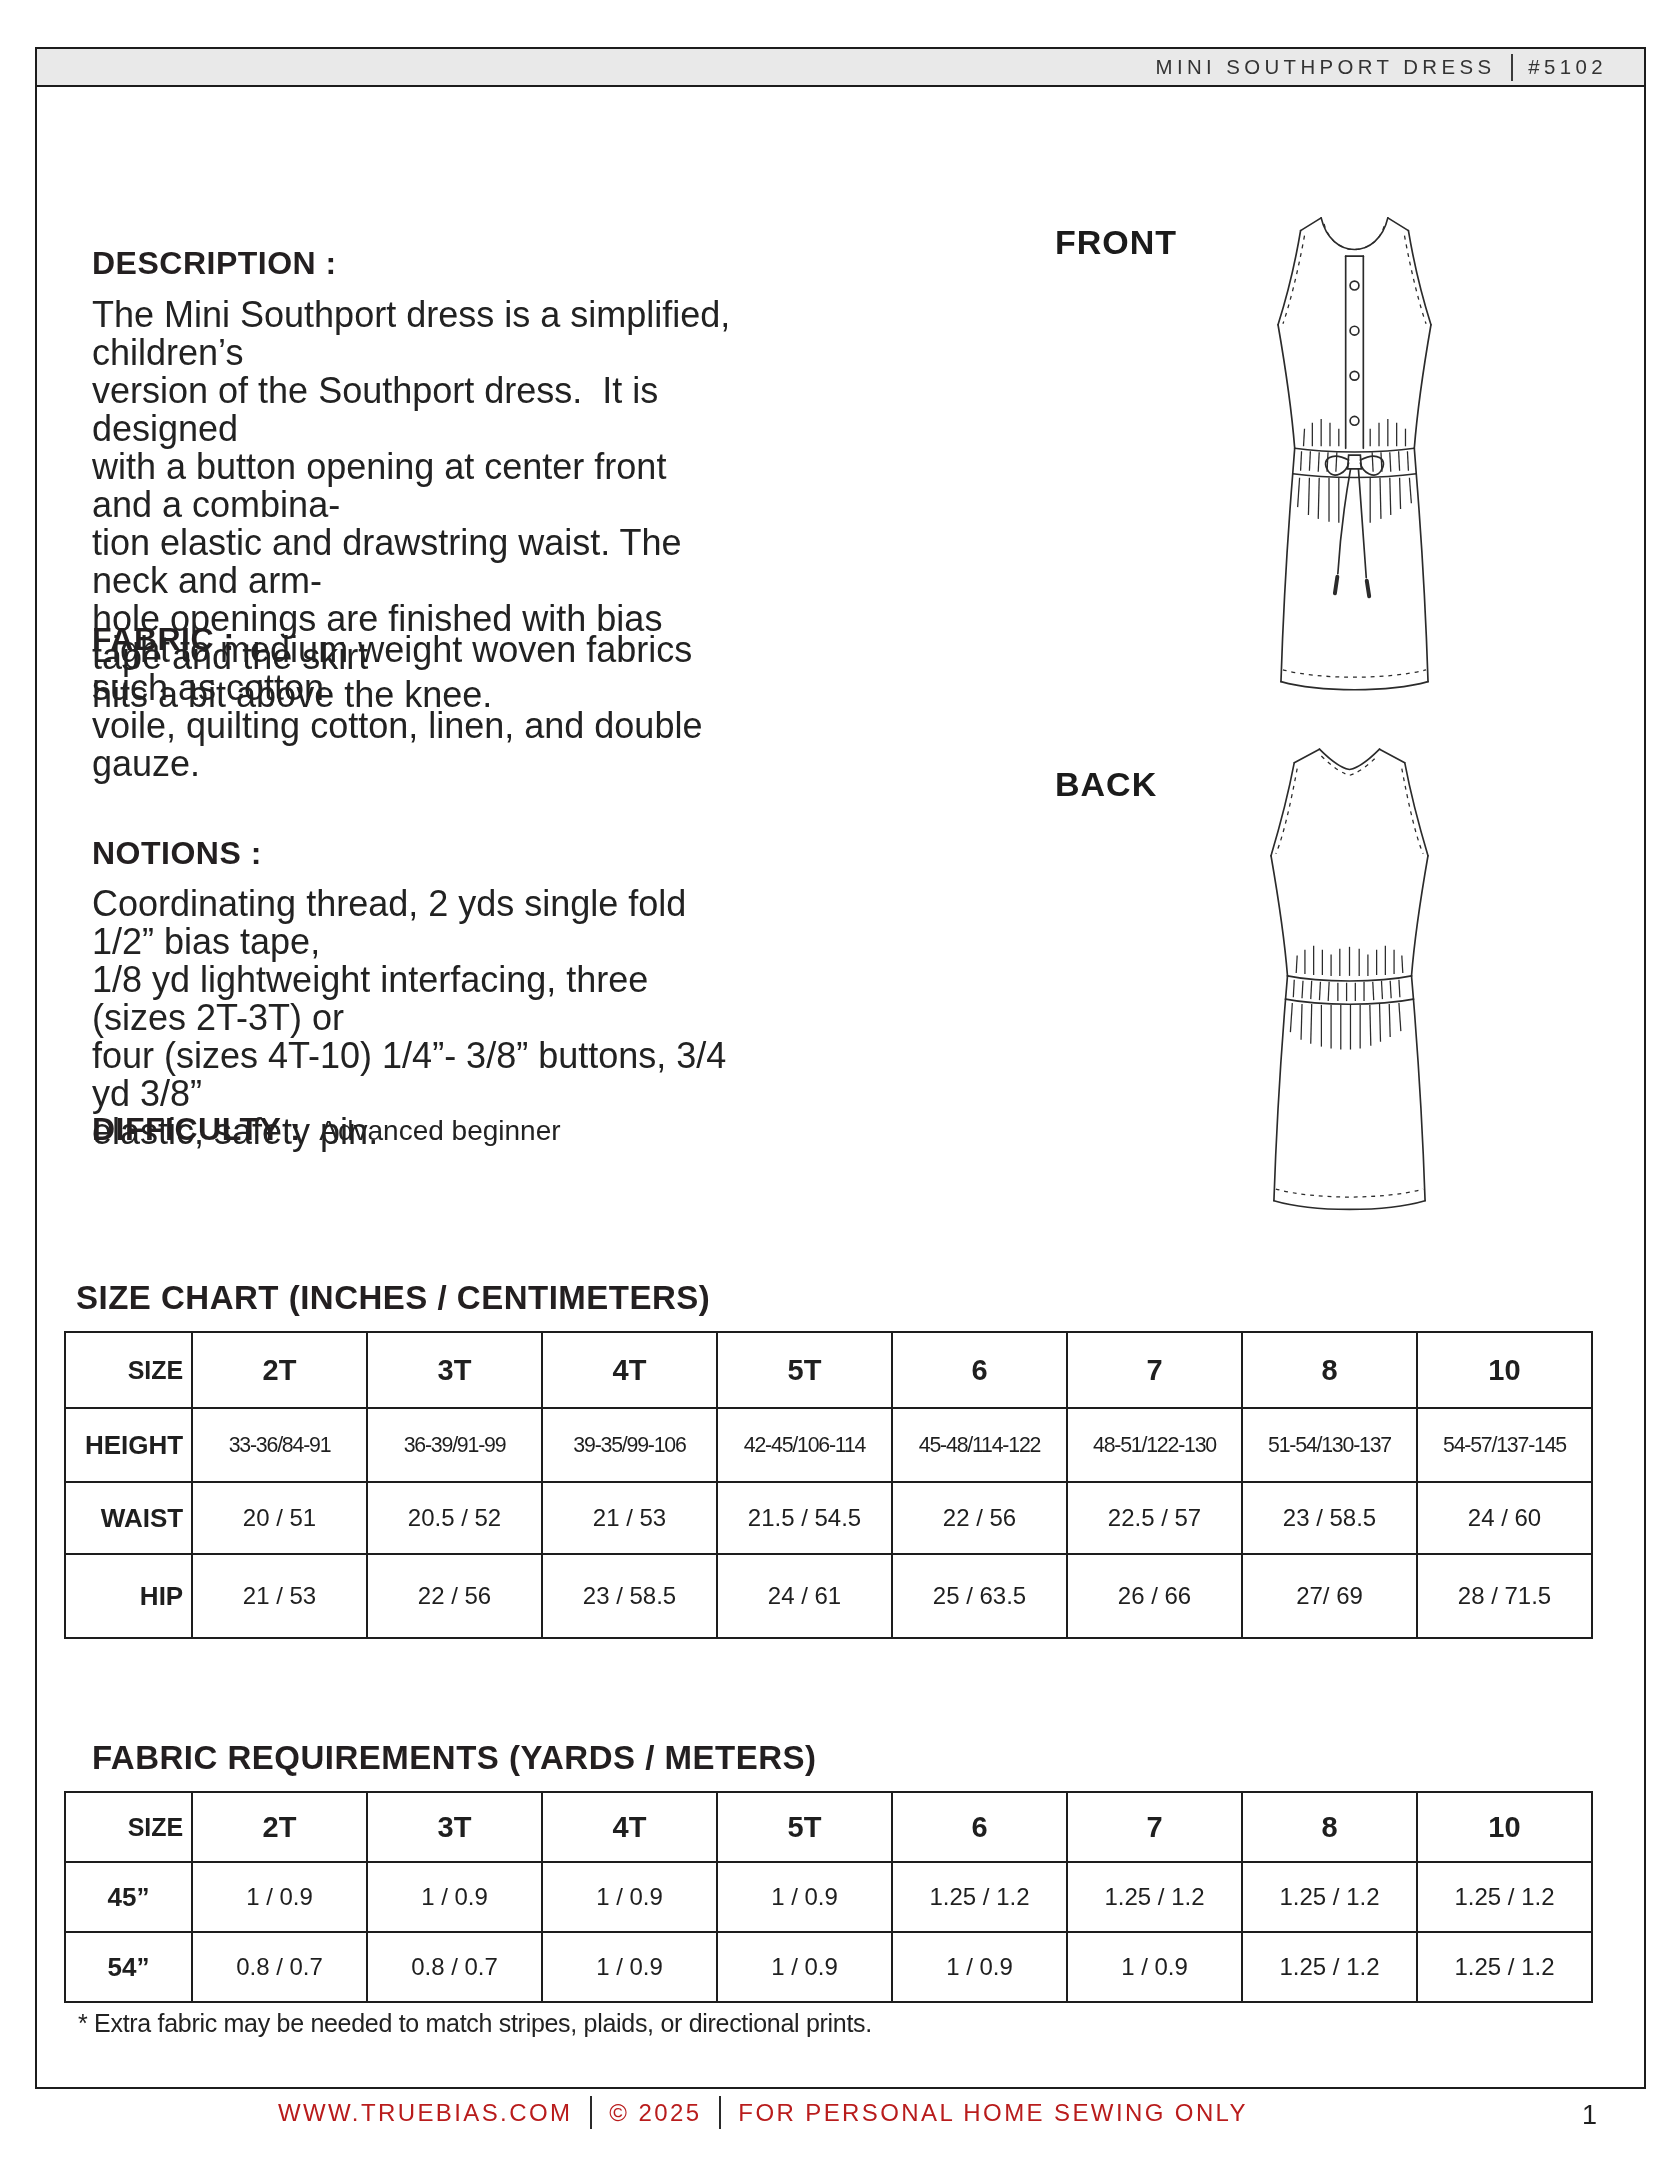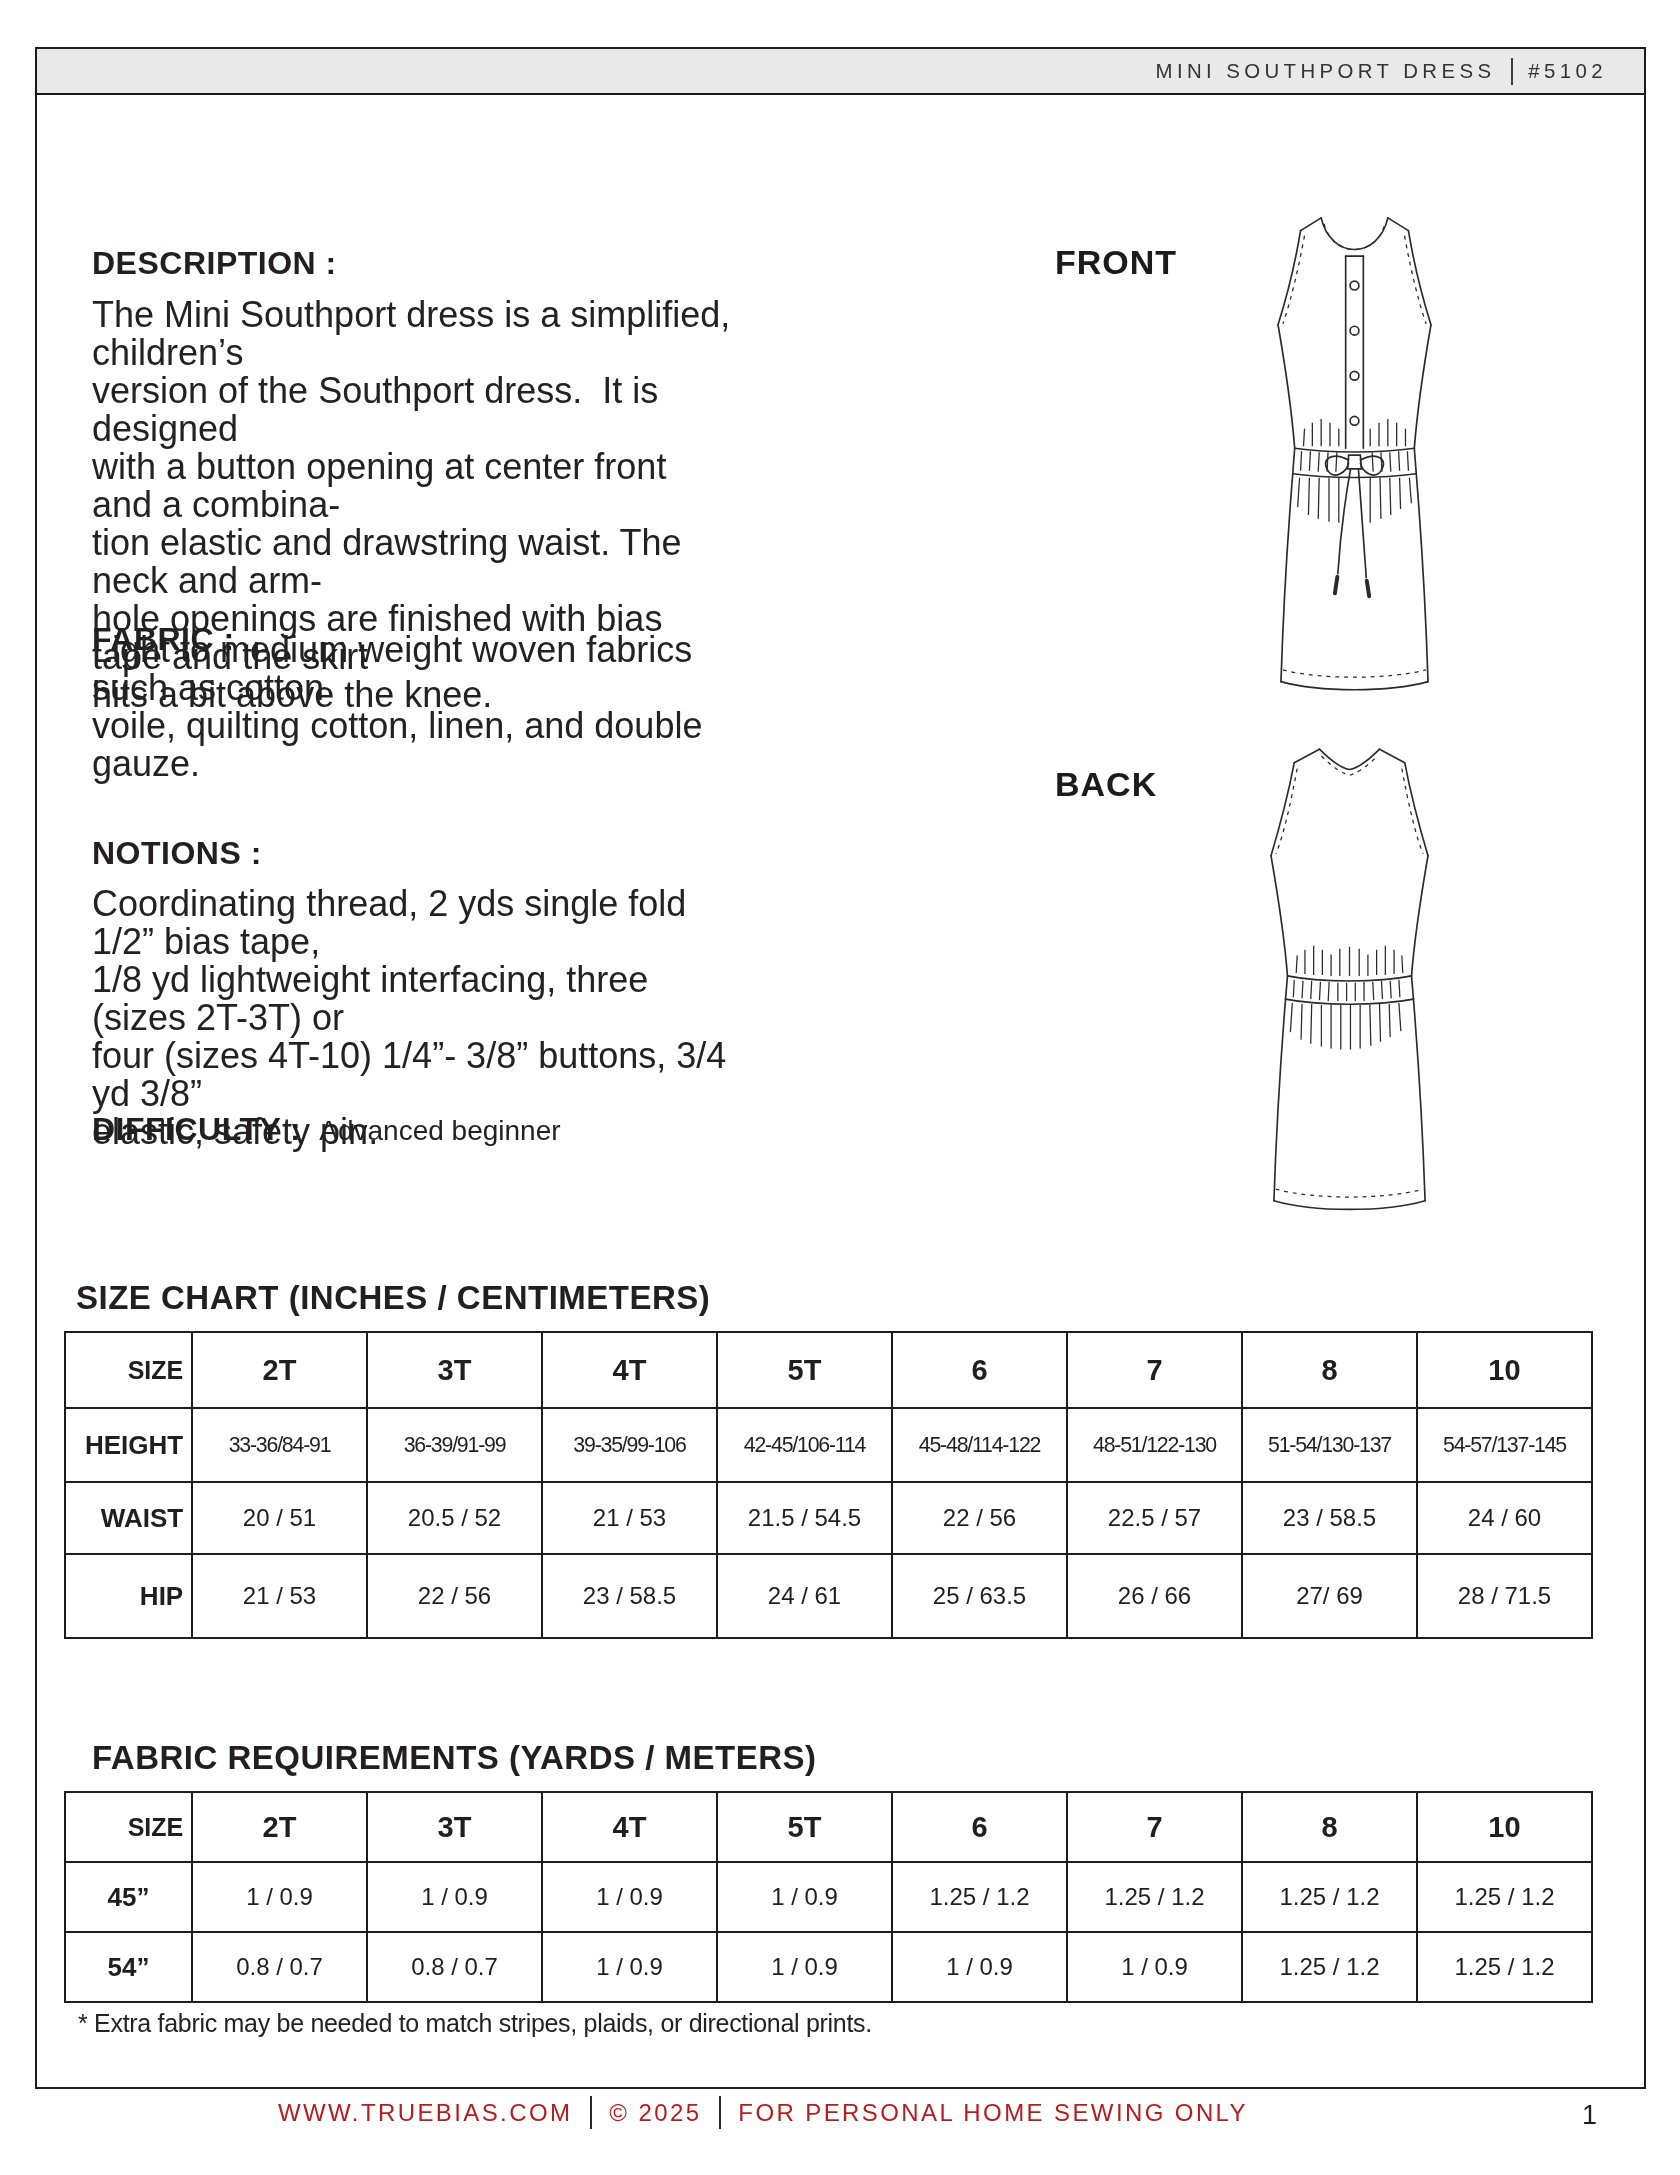--- a/index.html
+++ b/index.html
@@ -10,21 +10,21 @@
     color:#1f1f1f;
     position:relative;
     overflow:hidden;
   }
   .page-frame {
     position:absolute; left:35px; top:47px;
     width:1611px; height:2042px;
     border:2.9px solid #1c1c1c; background:#fff;
   }
   .header-bar {
-    position:absolute; left:0; top:0; width:100%; height:46px;
+    position:absolute; left:0; top:0; width:100%; height:38px;
     background:#e9e9e9; border-bottom:2.9px solid #1c1c1c;
     display:flex; align-items:center; justify-content:flex-end;
     padding-right:37px; gap:15.5px;
   }
   .header-title, .header-number {
     font-size:20.4px; letter-spacing:4.4px; color:#333;
   }
   .header-divider { width:1.9px; height:27px; background:#3a3a3a; }
 
   .sec-heading {
@@ -104,21 +104,21 @@
 <div class="sec-body" style="top:885px;">Coordinating thread, 2 yds single fold 1/2” bias tape,
 1/8 yd lightweight interfacing, three (sizes 2T-3T) or
 four (sizes 4T-10) 1/4”- 3/8” buttons, 3/4 yd 3/8”
 elastic, safety pin.</div>
 
 <div class="difficulty-row">
   <span class="dif-heading">DIFFICULTY :</span>
   <span class="dif-value">Advanced beginner</span>
 </div>
 
-<div class="view-label" style="left:1055px; top:223px;margin-top:20px;">FRONT</div>
+<div class="view-label" style="left:1055px; top:223px;">FRONT</div>
 <svg class="dress-svg" style="left:1216px; top:213px;" width="277" height="500" viewBox="0 0 280 510">
   <g stroke="#2b2b2b" fill="none" stroke-width="1.7" stroke-linecap="round">
     <path d="M85 18 L106 5"></path>
       <path d="M174 5 L195 18"></path>
     <path d="M106 5 C116 48,164 48,174 5"></path>
     <path d="M85 18 C78 60,68 95,62 114"></path>
     <path d="M195 18 C202 60,212 95,218 114"></path>
     <path d="M62 114 C70 160,76 202,79 240"></path>
     <path d="M218 114 C210 160,204 202,201 240"></path>
     <path d="M79 240 C112 245,168 245,201 240"></path>

